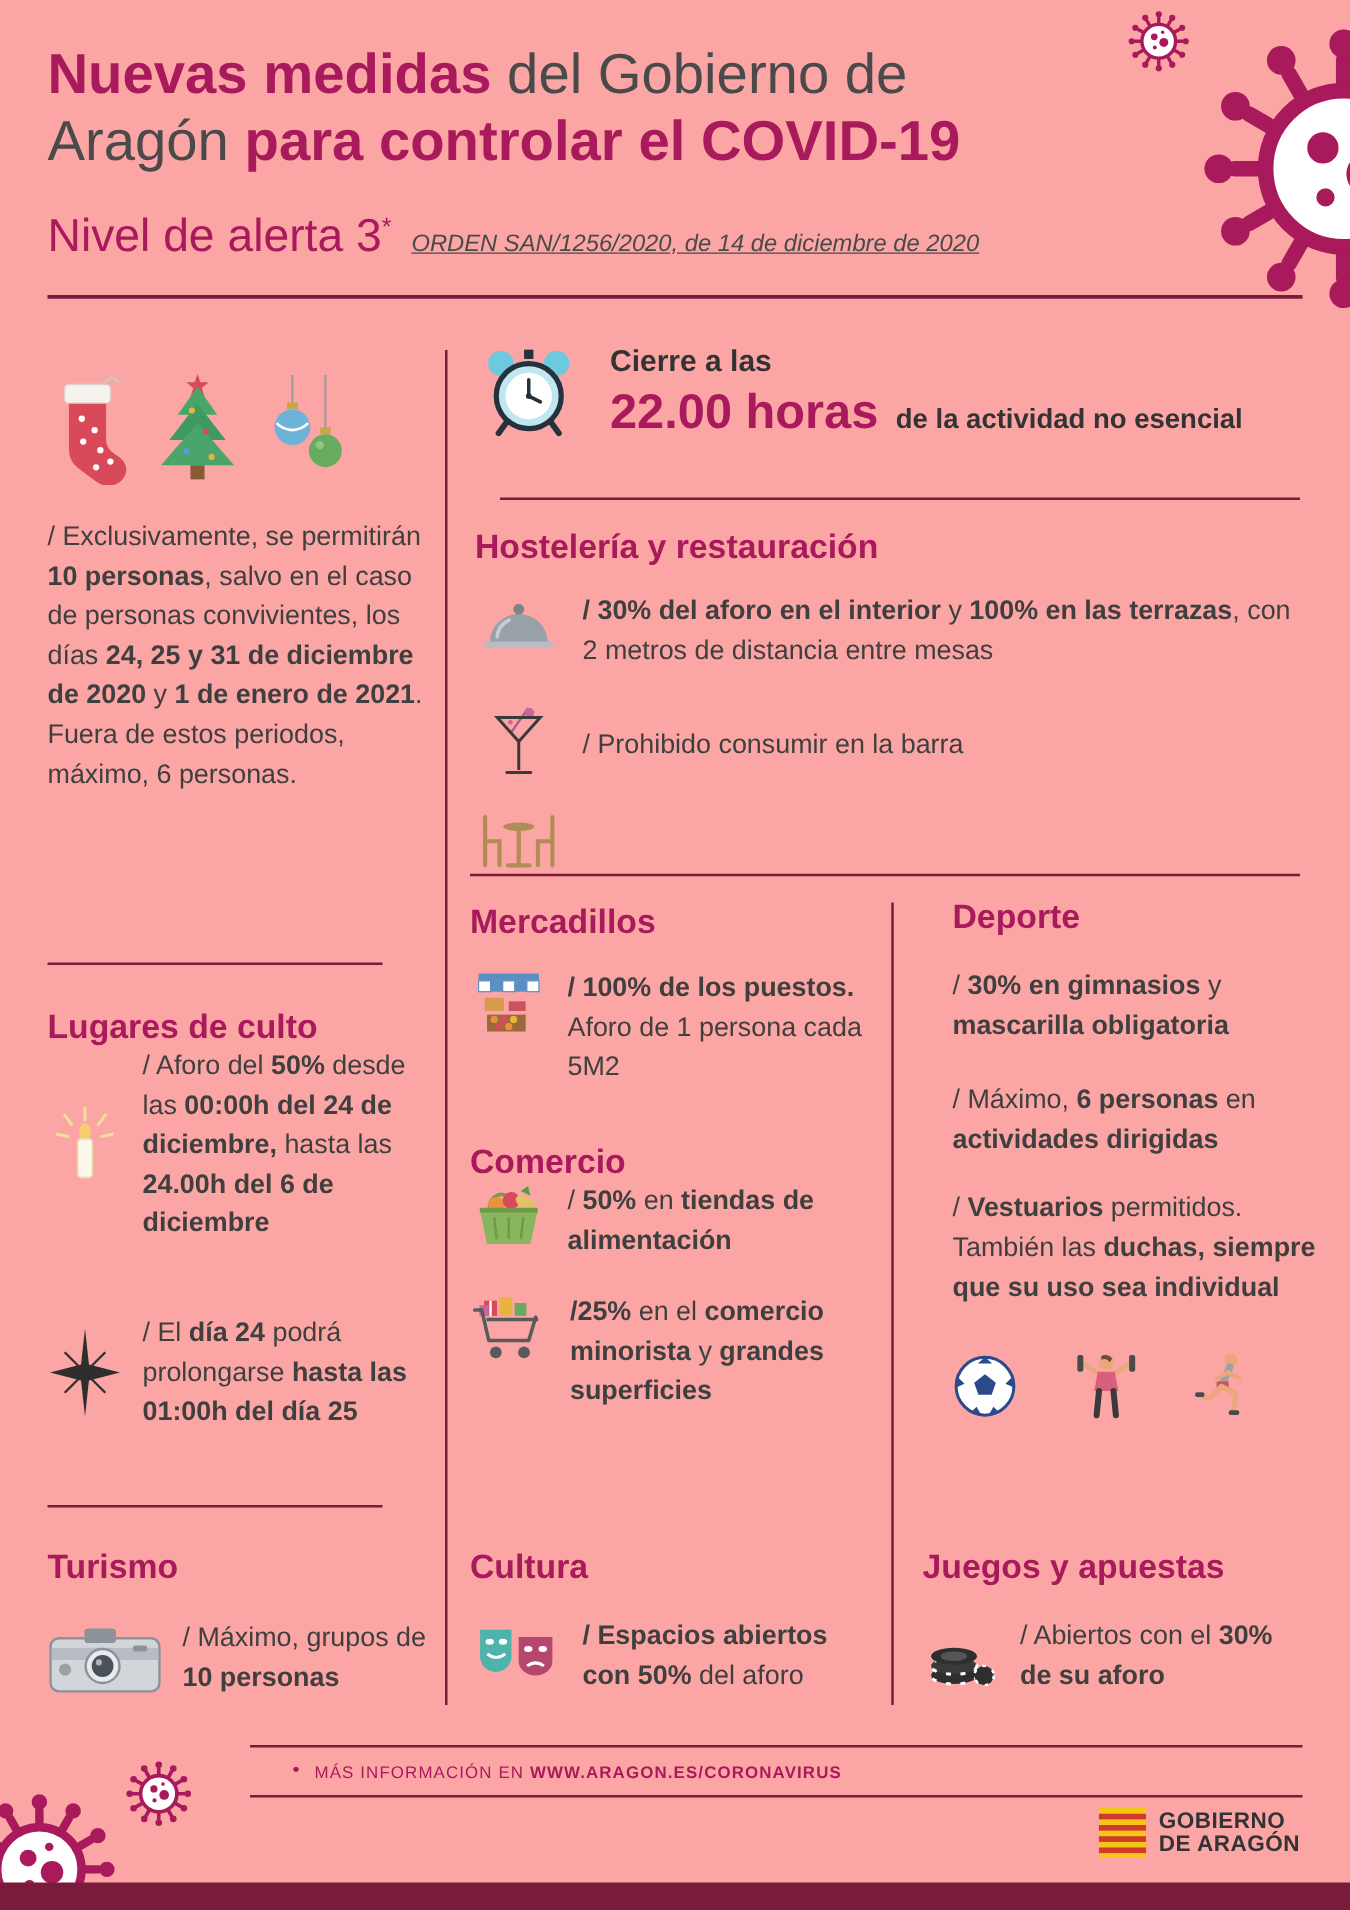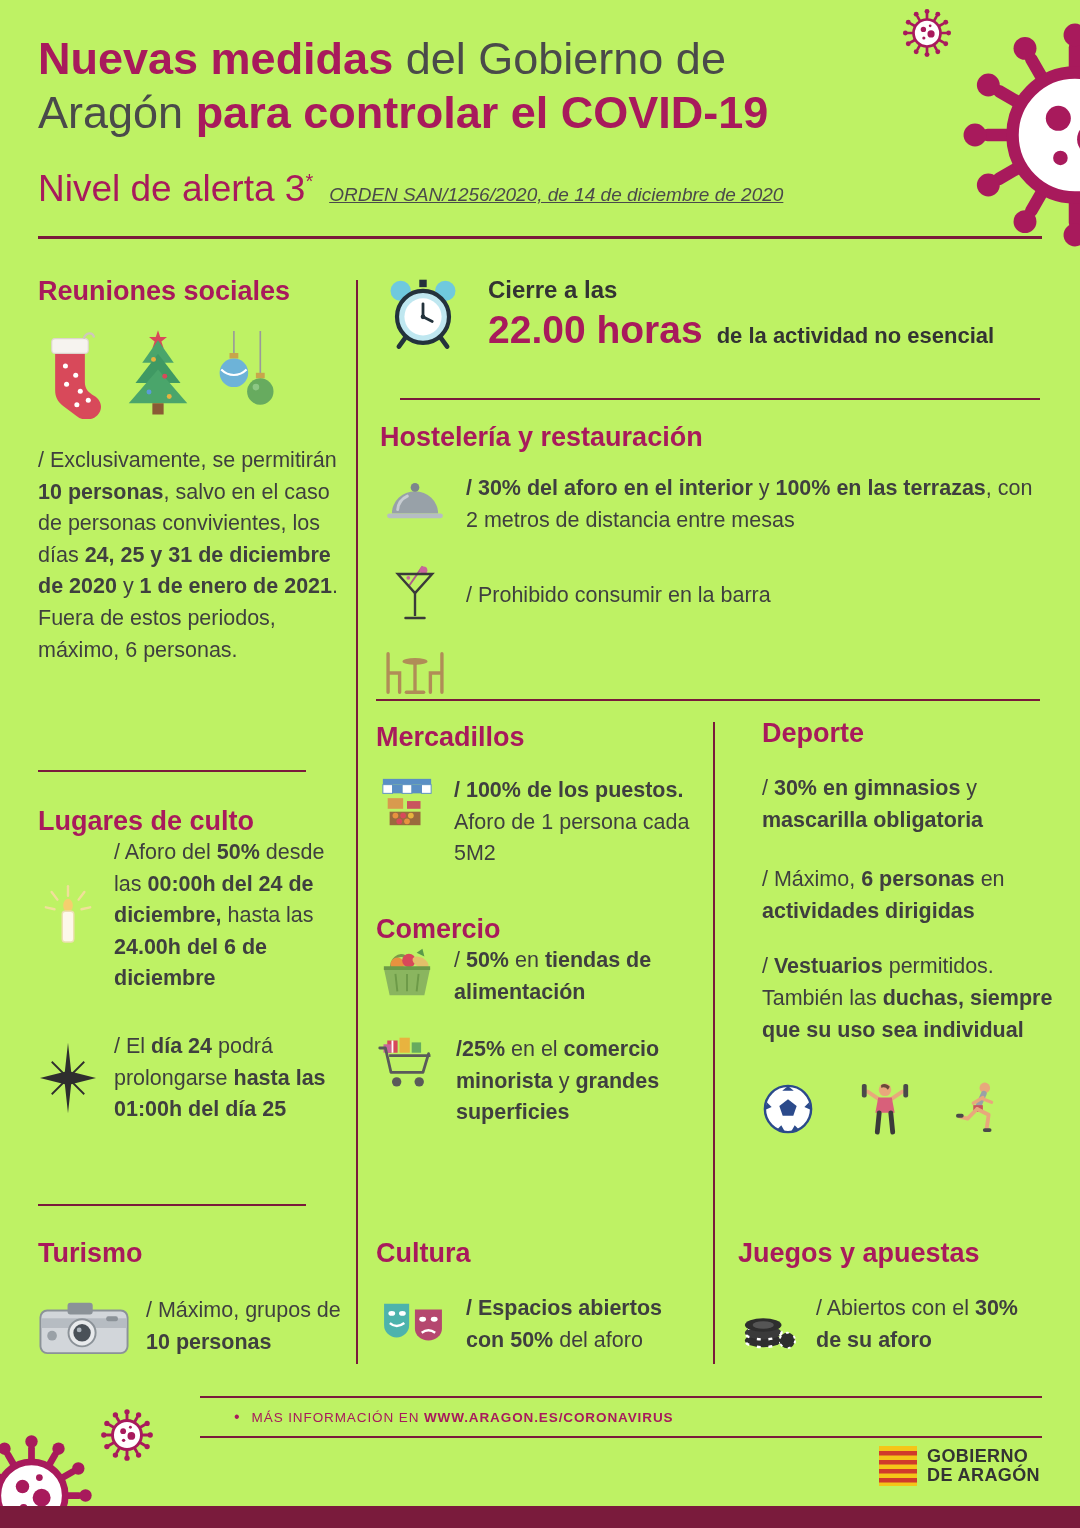--- a/index.html
+++ b/index.html
@@ -3,21 +3,21 @@
 <meta charset="utf-8">
 <style>
   :root{
     --accent:#a81a5c;
     --maroon:#7a1b3c;
     --dark:#3f3f3f;
   }
   *{margin:0;padding:0;box-sizing:border-box;}
   body{background:#d9d9d9;font-family:"Liberation Sans",sans-serif;}
   #poster{
-    position:relative;width:1080px;height:1528px;margin:0 auto;background:#bef264;
+    position:relative;width:1080px;height:1528px;margin:0 auto;background:#fca5a5;
     overflow:hidden;color:var(--dark);
   }
   
   #title{position:absolute;left:38px;top:32px;font-size:45px;line-height:1.2;}
   .t-accent{color:var(--accent);font-weight:700;}
   .t-dark{color:#4a4a4a;font-weight:400;}
   #alert-row{position:absolute;left:38px;top:168px;display:flex;align-items:baseline;gap:16px;}
   #alert-level{font-size:37px;color:var(--accent);font-weight:400;}
   #alert-level sup{font-size:20px;}
   #order-ref{font-size:19px;font-style:italic;color:#4a4a4a;text-decoration:underline;}
@@ -36,21 +36,21 @@
   .sec-h{font-size:27px;font-weight:700;color:var(--accent);}
   .txt{font-size:21.5px;line-height:1.47;color:var(--dark);}
   .txt .b{font-weight:700;}
   .item{display:flex;align-items:center;gap:16px;}
   .item.top{align-items:flex-start;}
   .icon-col{flex:0 0 auto;display:flex;justify-content:center;}
   #sec-reuniones{left:38px;top:276px;width:302px;}
   .xmas-row{display:flex;align-items:flex-end;gap:20px;margin-top:22px;}
   #sec-reuniones .txt{margin-top:26px;}
   #sec-culto{left:38px;top:806px;width:312px;}
-  #sec-culto .item:nth-of-type(2){margin-top:36px;}
+  #sec-culto .item:nth-of-type(2){margin-top:56px;}
   #sec-culto .item:nth-of-type(3){margin-top:26px;}
   #sec-turismo{left:38px;top:1238px;width:312px;}
   #sec-turismo .item{margin-top:26px;}
   #sec-cierre{left:384px;top:276px;width:656px;display:flex;gap:26px;align-items:flex-start;}
   #cierre-line1{font-size:24px;font-weight:700;color:#333;}
   #cierre-line2{display:flex;align-items:baseline;gap:14px;margin-top:4px;}
   #cierre-big{font-size:39px;font-weight:700;color:var(--accent);}
   #cierre-suffix{font-size:22px;font-weight:700;color:#333;}
   #sec-hosteleria{left:380px;top:422px;width:660px;}
   #sec-hosteleria .item{margin-top:20px;}
@@ -152,21 +152,20 @@
   <div id="header-rule" class="hline"></div>
 
   <div id="vdiv-main" class="vline"></div>
   <div id="vdiv-right" class="vline"></div>
   <div id="rule-clock" class="hline"></div>
   <div id="rule-host" class="hline"></div>
   <div id="div-left-1" class="hline"></div>
   <div id="div-left-2" class="hline"></div>
 
   <section id="sec-reuniones" class="sec">
-    <h2 class="sec-h">Reuniones sociales</h2>
     <div class="xmas-row">
       <svg viewBox="0 0 56 78" width="64" height="90">
         <path d="M15 20 h26 v26 c0 6 3 9 8 12 c7 4 8 12 3 17 c-5 5 -13 5 -18 1 l-12 -9 c-5 -4 -7 -8 -7 -14 Z" fill="#d8495a"></path>
         <circle cx="24" cy="32" r="2.2" fill="#fff"></circle>
           <circle cx="33" cy="40" r="2.2" fill="#fff"></circle>
           <circle cx="25" cy="48" r="2.2" fill="#fff"></circle>
           <circle cx="37" cy="54" r="2.2" fill="#fff"></circle>
           <circle cx="34" cy="66" r="2.2" fill="#fff"></circle>
           <circle cx="44" cy="62" r="2.2" fill="#fff"></circle>
         <rect x="12" y="8" width="32" height="13" rx="3" fill="#f6f3ef" stroke="#ddd5cd"></rect>

